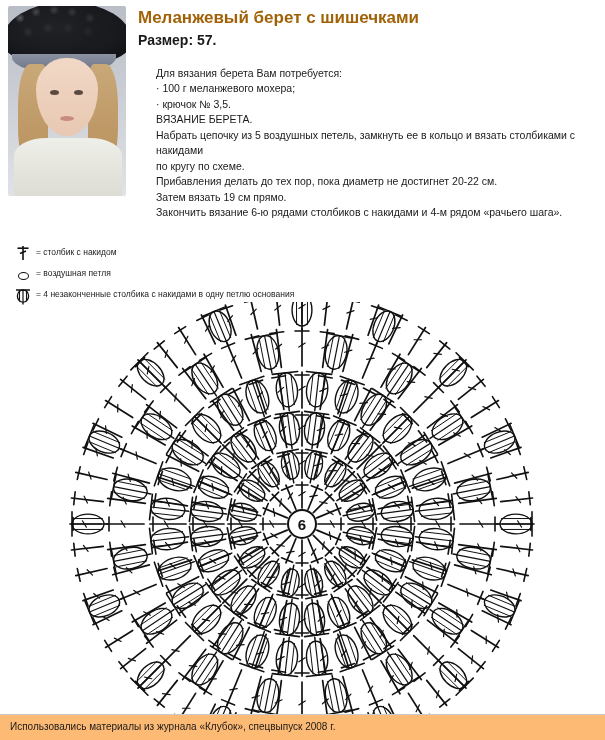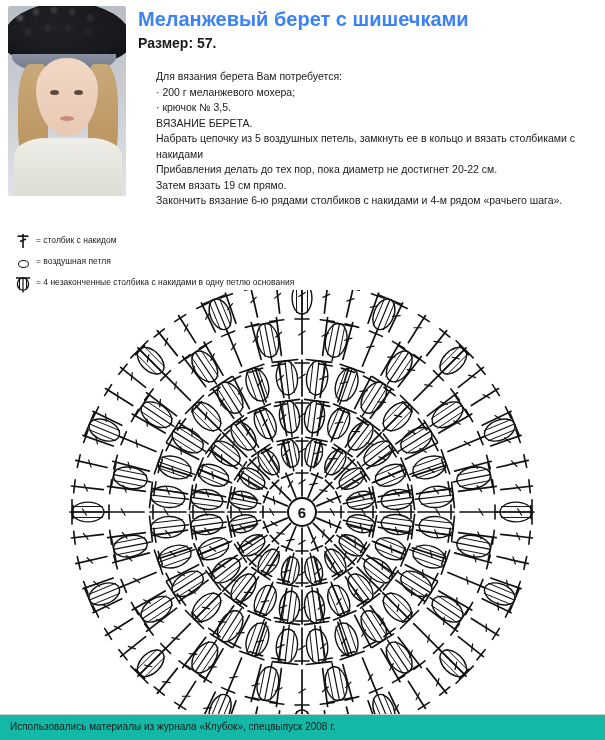--- a/index.html
+++ b/index.html
@@ -130,23 +130,23 @@
     background: linear-gradient(180deg, #efefe9 0%, #dcdcd4 100%);
     border-radius: 30% 30% 0 0;
   }
 
   .top-text {
     flex: 1 1 auto;
     padding-left: 12px;
     padding-top: 2px;
   }
   .title {
-    font-size: 20px;
+    font-size: 17px;
     font-weight: bold;
-    color: #3b82f6;
+    color: #a16207;
     margin: 0 0 4px 0;
     line-height: 1.15;
   }
   .size-line {
     font-size: 14px;
     font-weight: bold;
     margin: 0 0 9px 0;
   }
   .para {
     font-size: 10.5px;
@@ -200,21 +200,21 @@
   
   .footer {
     position: absolute;
     left: 0;
     bottom: 0;
     width: 605px;
     box-sizing: border-box;
     padding: 6px 10px 8px 10px;
     border-top: 1px solid #c9c9c9;
     font-size: 10px;
-    background: #14b8a6;
+    background: #fdba74;
   }
 </style>
 </head>
 <body>
 
 <div class="page">
 
   <div class="top">
 
     <div class="photo">
@@ -228,24 +228,25 @@
       <div class="eye-r"></div>
       <div class="mouth"></div>
       <div class="body"></div>
     </div>
 
     <div class="top-text">
       <h1 class="title">Меланжевый берет с шишечками</h1>
       <div class="size-line">Размер: 57.</div>
       <div class="para">
         <span class="l">Для вязания берета Вам потребуется:</span>
-        <span class="l">· 200 г меланжевого мохера;</span>
+        <span class="l">· 100 г меланжевого мохера;</span>
         <span class="l">· крючок № 3,5.</span>
         <span class="l">ВЯЗАНИЕ БЕРЕТА.</span>
         <span class="l">Набрать цепочку из 5 воздушных петель, замкнуть ее в кольцо и вязать столбиками с накидами</span>
+        <span class="l">по кругу по схеме.</span>
         <span class="l">Прибавления делать до тех пор, пока диаметр не достигнет 20-22 см.</span>
         <span class="l">Затем вязать 19 см прямо.</span>
         <span class="l">Закончить вязание 6-ю рядами столбиков с накидами и 4-м рядом «рачьего шага».</span>
       </div>
     </div>
   </div>
 
   <div class="legend">
 
     <div class="legend-row">

